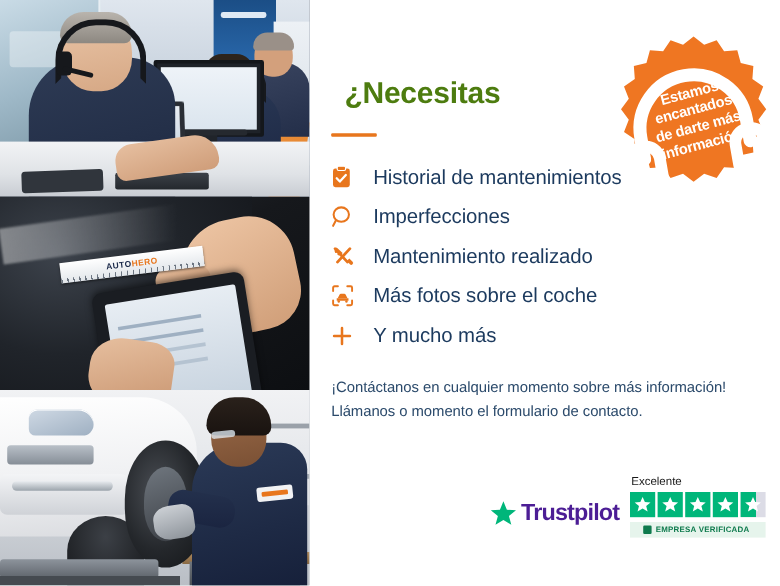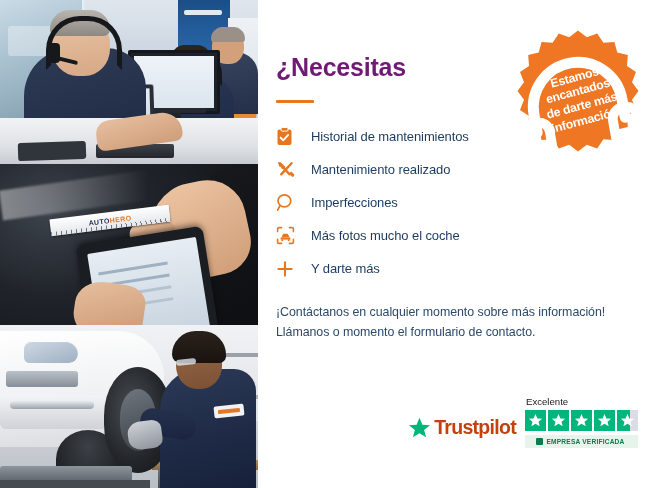--- a/index.html
+++ b/index.html
@@ -354,26 +354,26 @@
 
   
   .content {
     position: relative;
     flex: 1 1 auto;
     padding: 52px 0 0 18px;
     box-sizing: border-box;
   }
 
   .headline {
-    color: #701a75;
+    color: #4d7c0f;
     font-size: 25px;
     line-height: 1.24;
     font-weight: 700;
     letter-spacing: -0.2px;
-    margin: 0;
+    margin: 11px;
     max-width: 230px;
   }
   .headline-l2 { display: block; }
 
   .divider {
     width: 38px;
     height: 3px;
     background: #e8761d;
     margin: 17px 0 0 0;
     border-radius: 1px;
@@ -394,21 +394,21 @@
     width: 26px;
     min-width: 26px;
     height: 22px;
     display: flex;
     align-items: center;
     justify-content: flex-start;
     color: #e8761d;
   }
   .feature-label {
     color: #1c3a5e;
-    font-size: 13px;
+    font-size: 17px;
     letter-spacing: -0.1px;
     padding-left: 9px;
   }
 
   
   .contact-text {
     margin: 17px 0 0 0;
     color: #2b4a6b;
     font-size: 12.4px;
     line-height: 1.62;
@@ -462,21 +462,21 @@
   }
   .tp-logo {
     display: flex;
     align-items: center;
     gap: 3px;
     padding-bottom: 9px;
   }
   .tp-wordmark {
     font-size: 19.5px;
     font-weight: 700;
-    color: #c2410c;
+    color: #4c1d95;
     letter-spacing: -0.7px;
   }
   .tp-right {
     display: flex;
     flex-direction: column;
     align-items: center;
   }
   .tp-rating-label {
     font-size: 9.6px;
     color: #191919;
@@ -614,70 +614,70 @@
             <rect x="1.5" y="2.5" width="14" height="15.5" rx="2" fill="#e8761d"></rect>
             <rect x="5" y="0.5" width="7" height="3.6" rx="1.2" fill="#e8761d" stroke="#fff" stroke-width="1"></rect>
             <path d="M4.6 10.6l2.6 2.7 5-5.4" fill="none" stroke="#ffffff" stroke-width="1.9" stroke-linecap="round" stroke-linejoin="round"></path>
           </svg>
         </span>
         <span class="feature-label">Historial de mantenimientos</span>
       </li>
 
       <li class="feature">
         <span class="feature-icon">
+          <svg width="18" height="19" viewBox="0 0 18 19" aria-hidden="true">
+            <ellipse cx="8.4" cy="7.8" rx="6.4" ry="6.0" fill="none" stroke="#e8761d" stroke-width="1.7"></ellipse>
+            <path d="M4.0 12.6L1.6 17.2" fill="none" stroke="#e8761d" stroke-width="1.7" stroke-linecap="round"></path>
+          </svg>
+        </span>
+        <span class="feature-label">Imperfecciones</span>
+      </li>
+
+      <li class="feature">
+        <span class="feature-icon">
           <svg width="19" height="19" viewBox="0 0 19 19" aria-hidden="true">
             <g stroke="#e8761d" stroke-width="2.3" stroke-linecap="round" fill="none">
               <path d="M3.2 3.2L13.6 14.4"></path>
               <path d="M15.6 3.2L5.2 14.4"></path>
             </g>
             <path d="M13.0 13.4l2.6 2.8a1.5 1.5 0 002.2-2.1l-2.7-2.6z" fill="#e8761d"></path>
             <path d="M4.6 2.2a3.1 3.1 0 00-1.2 4.6l1.8-.1.1 1.8a3.1 3.1 0 004.2-1.6z" fill="#e8761d"></path>
           </svg>
         </span>
         <span class="feature-label">Mantenimiento realizado</span>
-      </li>
-
-      <li class="feature">
-        <span class="feature-icon">
-          <svg width="18" height="19" viewBox="0 0 18 19" aria-hidden="true">
-            <ellipse cx="8.4" cy="7.8" rx="6.4" ry="6.0" fill="none" stroke="#e8761d" stroke-width="1.7"></ellipse>
-            <path d="M4.0 12.6L1.6 17.2" fill="none" stroke="#e8761d" stroke-width="1.7" stroke-linecap="round"></path>
-          </svg>
-        </span>
-        <span class="feature-label">Imperfecciones</span>
       </li>
 
       <li class="feature">
         <span class="feature-icon">
           <svg width="19" height="19" viewBox="0 0 19 19" aria-hidden="true">
             <g stroke="#e8761d" stroke-width="1.6" fill="none" stroke-linecap="round">
               <path d="M1.6 5.6V2.8A1.2 1.2 0 012.8 1.6h2.8"></path>
               <path d="M13.4 1.6h2.8A1.2 1.2 0 0117.4 2.8v2.8"></path>
               <path d="M17.4 13.4v2.8a1.2 1.2 0 01-1.2 1.2h-2.8"></path>
               <path d="M5.6 17.4H2.8a1.2 1.2 0 01-1.2-1.2v-2.8"></path>
             </g>
             <path d="M4.6 11.6h9.8v2.0H4.6z" fill="#e8761d"></path>
             <path d="M5.4 11.6l1.5-3.0a1.3 1.3 0 011.2-.8h2.8a1.3 1.3 0 011.2.8l1.5 3.0z" fill="#e8761d"></path>
             <circle cx="6.3" cy="14.3" r="1.0" fill="#e8761d"></circle>
             <circle cx="12.7" cy="14.3" r="1.0" fill="#e8761d"></circle>
           </svg>
         </span>
-        <span class="feature-label">Más fotos mucho el coche</span>
+        <span class="feature-label">Más fotos sobre el coche</span>
       </li>
 
       <li class="feature">
         <span class="feature-icon">
           <svg width="18" height="18" viewBox="0 0 18 18" aria-hidden="true">
             <g stroke="#e8761d" stroke-width="2.1" stroke-linecap="round">
               <path d="M9 2.4v13.2"></path>
               <path d="M2.4 9h13.2"></path>
             </g>
           </svg>
         </span>
-        <span class="feature-label">Y darte más</span>
+        <span class="feature-label">Y mucho más</span>
       </li>
     </ul>
 
     <p class="contact-text">
       <span>¡Contáctanos en cualquier momento sobre más información!</span>
       <span>Llámanos o momento el formulario de contacto.</span>
     </p>
 
     <div class="badge">
       <svg viewBox="0 0 126 126" aria-hidden="true">

